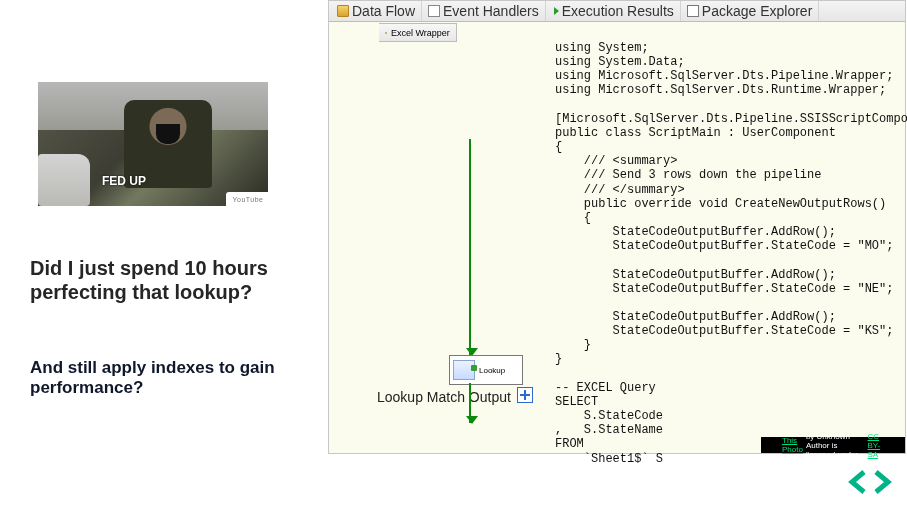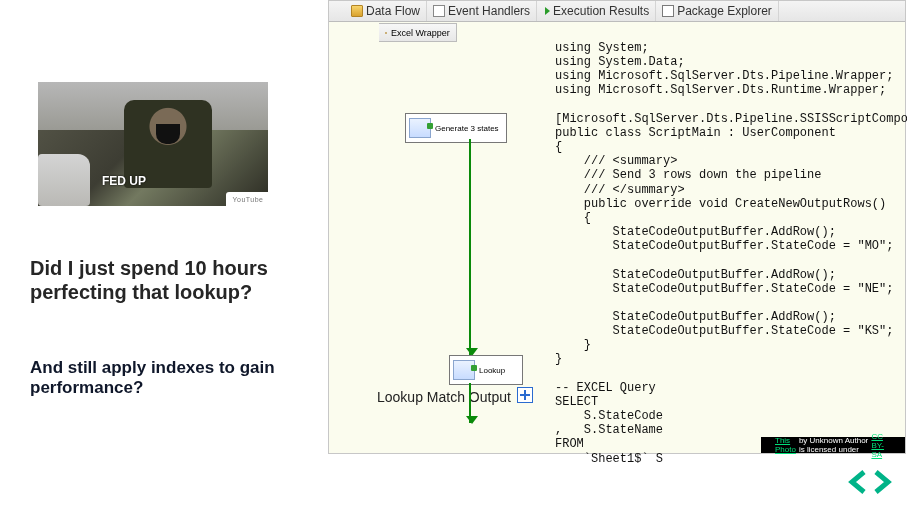--- a/index.html
+++ b/index.html
@@ -9,21 +9,21 @@
 .gif .sky{position:absolute;left:0;top:0;right:0;height:48px;background:linear-gradient(#b7b7b7,#9a9a94)}
 .gif .man{position:absolute;left:86px;top:18px;width:88px;height:88px;background:radial-gradient(circle at 50% 30%,#7a6a56 0 18px,transparent 19px),#2f3222;border-radius:10px 10px 4px 4px}
 .gif .beard{position:absolute;left:118px;top:42px;width:24px;height:20px;background:#111;border-radius:0 0 10px 10px}
 .gif .car{position:absolute;left:0;top:72px;width:52px;height:52px;background:linear-gradient(#d4d4d4,#bab9b5);border-radius:4px 12px 4px 4px}
 .gif .caption{position:absolute;left:64px;top:92px;color:#fff;font-weight:700;font-size:12px;text-shadow:0 0 2px #000}
 .gif .dotcap{position:absolute;right:-2px;bottom:-2px;width:44px;height:16px;background:#fff;font-size:7px;color:#777;letter-spacing:.5px;text-align:center;line-height:16px;border-top-left-radius:3px}
 .q1{position:absolute;left:30px;top:256px;width:260px;font-size:20px;font-weight:600;color:#262626;line-height:1.2}
 .q2{position:absolute;left:30px;top:358px;width:260px;font-size:17px;font-weight:600;color:#0f172a;line-height:1.2}
 
 .shot{position:absolute;left:328px;top:0;width:576px;height:452px;background:#fbfcee;border:1px solid #c7c7c7}
-.tabs{height:20px;background:linear-gradient(#f4f4f4,#e6e6e6);border-bottom:1px solid #bcbcbc;font-size:12px;color:#333;display:flex;align-items:center;padding-left:16px}
+.tabs{height:20px;background:linear-gradient(#f4f4f4,#e6e6e6);border-bottom:1px solid #bcbcbc;font-size:14px;color:#333;display:flex;align-items:center;padding-left:2px}
 .tab{display:flex;align-items:center;padding:0 6px;gap:3px;height:100%;border-right:1px solid #d4d4d4}
 .tab .ic{width:10px;height:10px}
 .ic-df{background:linear-gradient(#f8d46b,#d9a22e);border:1px solid #b38424;border-radius:1px}
 .ic-eh{background:#fff;border:1px solid #888}
 .ic-pe{background:#fff;border:1px solid #7a7a7a}
 .ic-er{width:0;height:0;border-left:5px solid #2a9c2a;border-top:4px solid transparent;border-bottom:4px solid transparent;margin-left:2px}
 .subbar{position:absolute;left:50px;top:22px;height:17px;background:linear-gradient(#f7f7f7,#e7e7e7);border:1px solid #bcbcbc;border-left:none;font-size:9px;display:flex;align-items:center;padding:0 6px;gap:4px}
 
 .canvas{position:absolute;left:0;top:42px;right:0;bottom:0}
 .node{position:absolute;background:#fff;border:1px solid #777;font-size:8px;padding:3px 5px 3px 3px;display:flex;align-items:center;gap:4px;min-height:22px}
@@ -38,21 +38,21 @@
 .pin::before{content:"";position:absolute;left:2px;top:6px;width:10px;height:2px;background:#2a6bd0}
 .pin::after{content:"";position:absolute;left:6px;top:2px;width:2px;height:10px;background:#2a6bd0}
 
 .arr{position:absolute;width:0;border-left:2px solid #0a8a0a}
 .ar1{left:140px;top:96px;height:216px}
 .ar2{left:140px;top:340px;height:40px}
 .arr::after{content:"";position:absolute;left:-5px;bottom:-1px;border-left:6px solid transparent;border-right:6px solid transparent;border-top:8px solid #0a8a0a}
 
 .code{position:absolute;left:226px;top:40px;right:6px;font-family:"Consolas","Courier New",monospace;font-size:12px;line-height:1.18;color:#111;white-space:pre}
 
-.attr{position:absolute;left:432px;right:0;bottom:0;height:16px;background:#000;color:#fff;font-size:8px;display:flex;align-items:center;padding:0 14px;gap:3px}
+.attr{position:absolute;left:432px;right:0;bottom:0;height:16px;background:#000;color:#fff;font-size:8px;display:flex;align-items:center;padding:0 21px;gap:3px}
 .attr a.g{color:#00e07a;text-decoration:underline}
 
 .logo{position:absolute;right:14px;bottom:14px;width:46px;height:28px}
 .logo svg{width:46px;height:28px}
 </style>
 </head>
 <body>
 
 <div class="slide">
 
@@ -87,24 +87,20 @@
         <span>Package Explorer</span>
       </div>
     </div>
 
     <div class="subbar">
       <span class="ic ic-df"></span>
       <span>Excel Wrapper</span>
     </div>
 
     <div class="canvas">
-      <div class="node n-gen">
-        <span class="nic"></span>
-        <span>Generate 3 states</span>
-      </div>
       <div class="arr ar1"></div>
       <div class="node n-look">
         <span class="nic"></span>
         <span>Lookup</span>
       </div>
       <div class="lbl lbl-out">Lookup Match Output</div>
       <div class="pin"></div>
       <div class="arr ar2"></div>
     </div>
 

